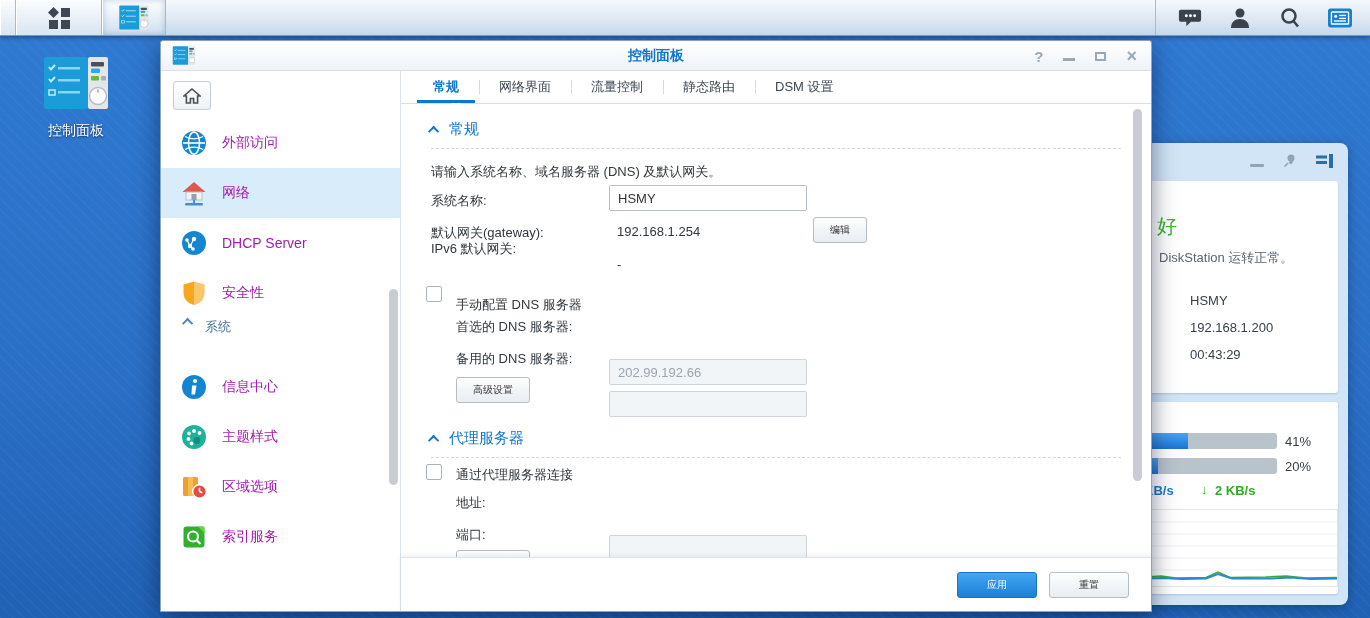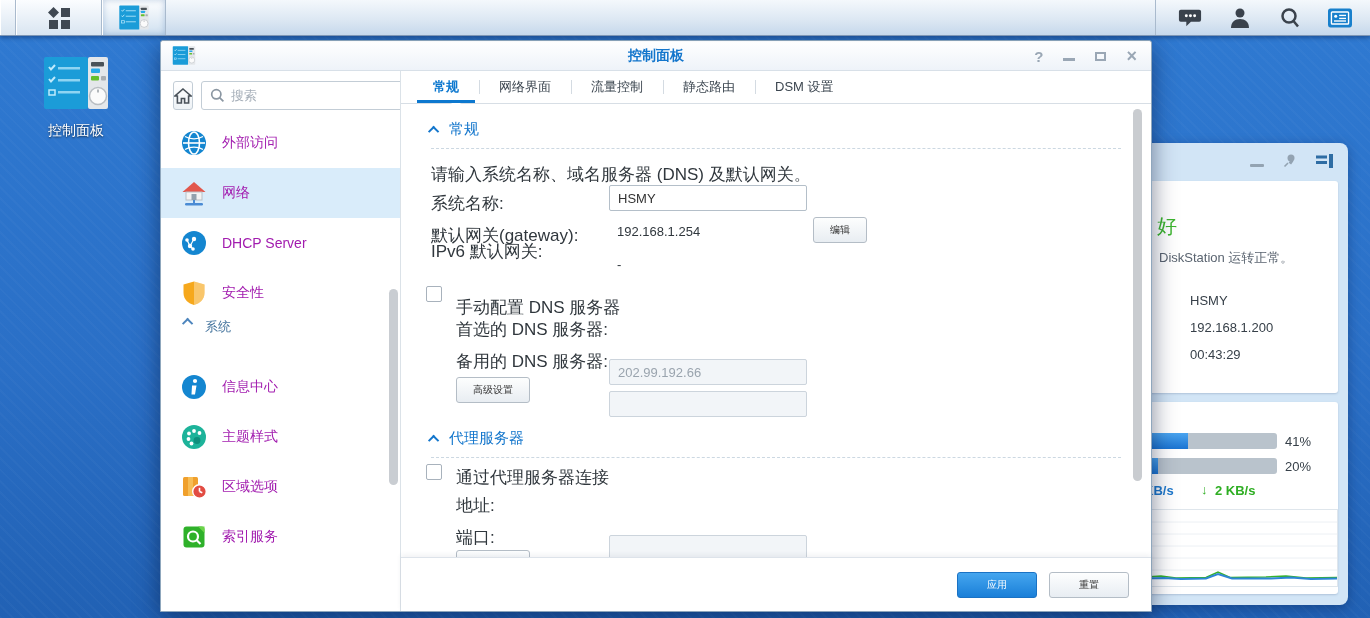--- a/index.html
+++ b/index.html
@@ -103,21 +103,21 @@
   .tab-notch { position:absolute; left:39px; bottom:-5px; width:8px; height:8px;
     background:#fff; border-left:1px solid #c9d2da; border-top:1px solid #c9d2da;
     transform:rotate(225deg); }
 
   .form-area { position:absolute; top:33px; left:0; right:0; height:455px;
     overflow:hidden; background:#fff; }
   .fa { position:absolute; white-space:nowrap; }
   .sec-head { display:flex; align-items:center; gap:10px; color:#1376cc; font-size:15px; cursor:pointer; }
   .sec-head .chev-up { border-color:#1376cc; }
   .dashed { position:absolute; left:30px; width:690px; border-top:1px dashed #ccd8e2; }
-  .flabel { font-size:17px; color:#30373d; }
+  .flabel { font-size:13px; color:#30373d; }
   .fvalue { font-size:13px; color:#30373d; }
   .tinput { width:198px; height:26px; border:1px solid #b4bfc9; border-radius:2px;
     padding:0 8px; font-size:13px; color:#333; background:#fff;
     font-family:"Liberation Sans","DejaVu Sans",sans-serif; }
   .tinput:disabled { background:#f2f5f8; color:#9aa4ae; border-color:#ccd4dc;margin-top:48px; }
   .cbox { width:16px; height:16px; border:1px solid #a8b2bc; border-radius:2px; background:#fff; cursor:pointer; }
   .btn { height:26px; padding:0 16px; font-size:10px; color:#333;
     background:linear-gradient(180deg,#fdfefe,#e8edf2); border:1px solid #b4bdc6;
     border-radius:3px; cursor:pointer; font-family:"Liberation Sans","DejaVu Sans",sans-serif; }
   .btn-primary { color:#fff; background:linear-gradient(180deg,#45a6ef,#1a7fd8);
@@ -279,27 +279,20 @@
 
     <div class="win-body">
 
       <div class="sidebar">
         <div class="sb-top">
           <div class="home-btn">
             <svg width="18" height="16" viewBox="0 0 18 16">
               <path d="M9 1 L17 8 h-2.4 v7 h-4 v-4.5 h-3.2 V15 h-4 V8 H1 Z" fill="none" stroke="#4a525a" stroke-width="1.6"></path>
             </svg>
           </div>
-          <div class="search-box">
-            <svg width="15" height="15" viewBox="0 0 15 15">
-              <circle cx="6.3" cy="6.3" r="4.6" fill="none" stroke="#8b97a2" stroke-width="1.7"></circle>
-              <line x1="9.6" y1="9.6" x2="13.4" y2="13.4" stroke="#8b97a2" stroke-width="1.7"></line>
-            </svg>
-            <input type="text" placeholder="搜索" style="">
-          </div>
         </div>
 
         <div class="sb-item">
           <svg width="26" height="26" viewBox="0 0 26 26">
             <circle cx="13" cy="13" r="12" fill="#1486d0"></circle>
             <ellipse cx="13" cy="13" rx="5.5" ry="11" fill="none" stroke="#fff" stroke-width="1.6"></ellipse>
             <line x1="2" y1="13" x2="24" y2="13" stroke="#fff" stroke-width="1.6"></line>
             <path d="M4 6.5 a14 10 0 0 0 18 0" fill="none" stroke="#fff" stroke-width="1.4"></path>
             <path d="M4 19.5 a14 10 0 0 1 18 0" fill="none" stroke="#fff" stroke-width="1.4"></path>
           </svg>

